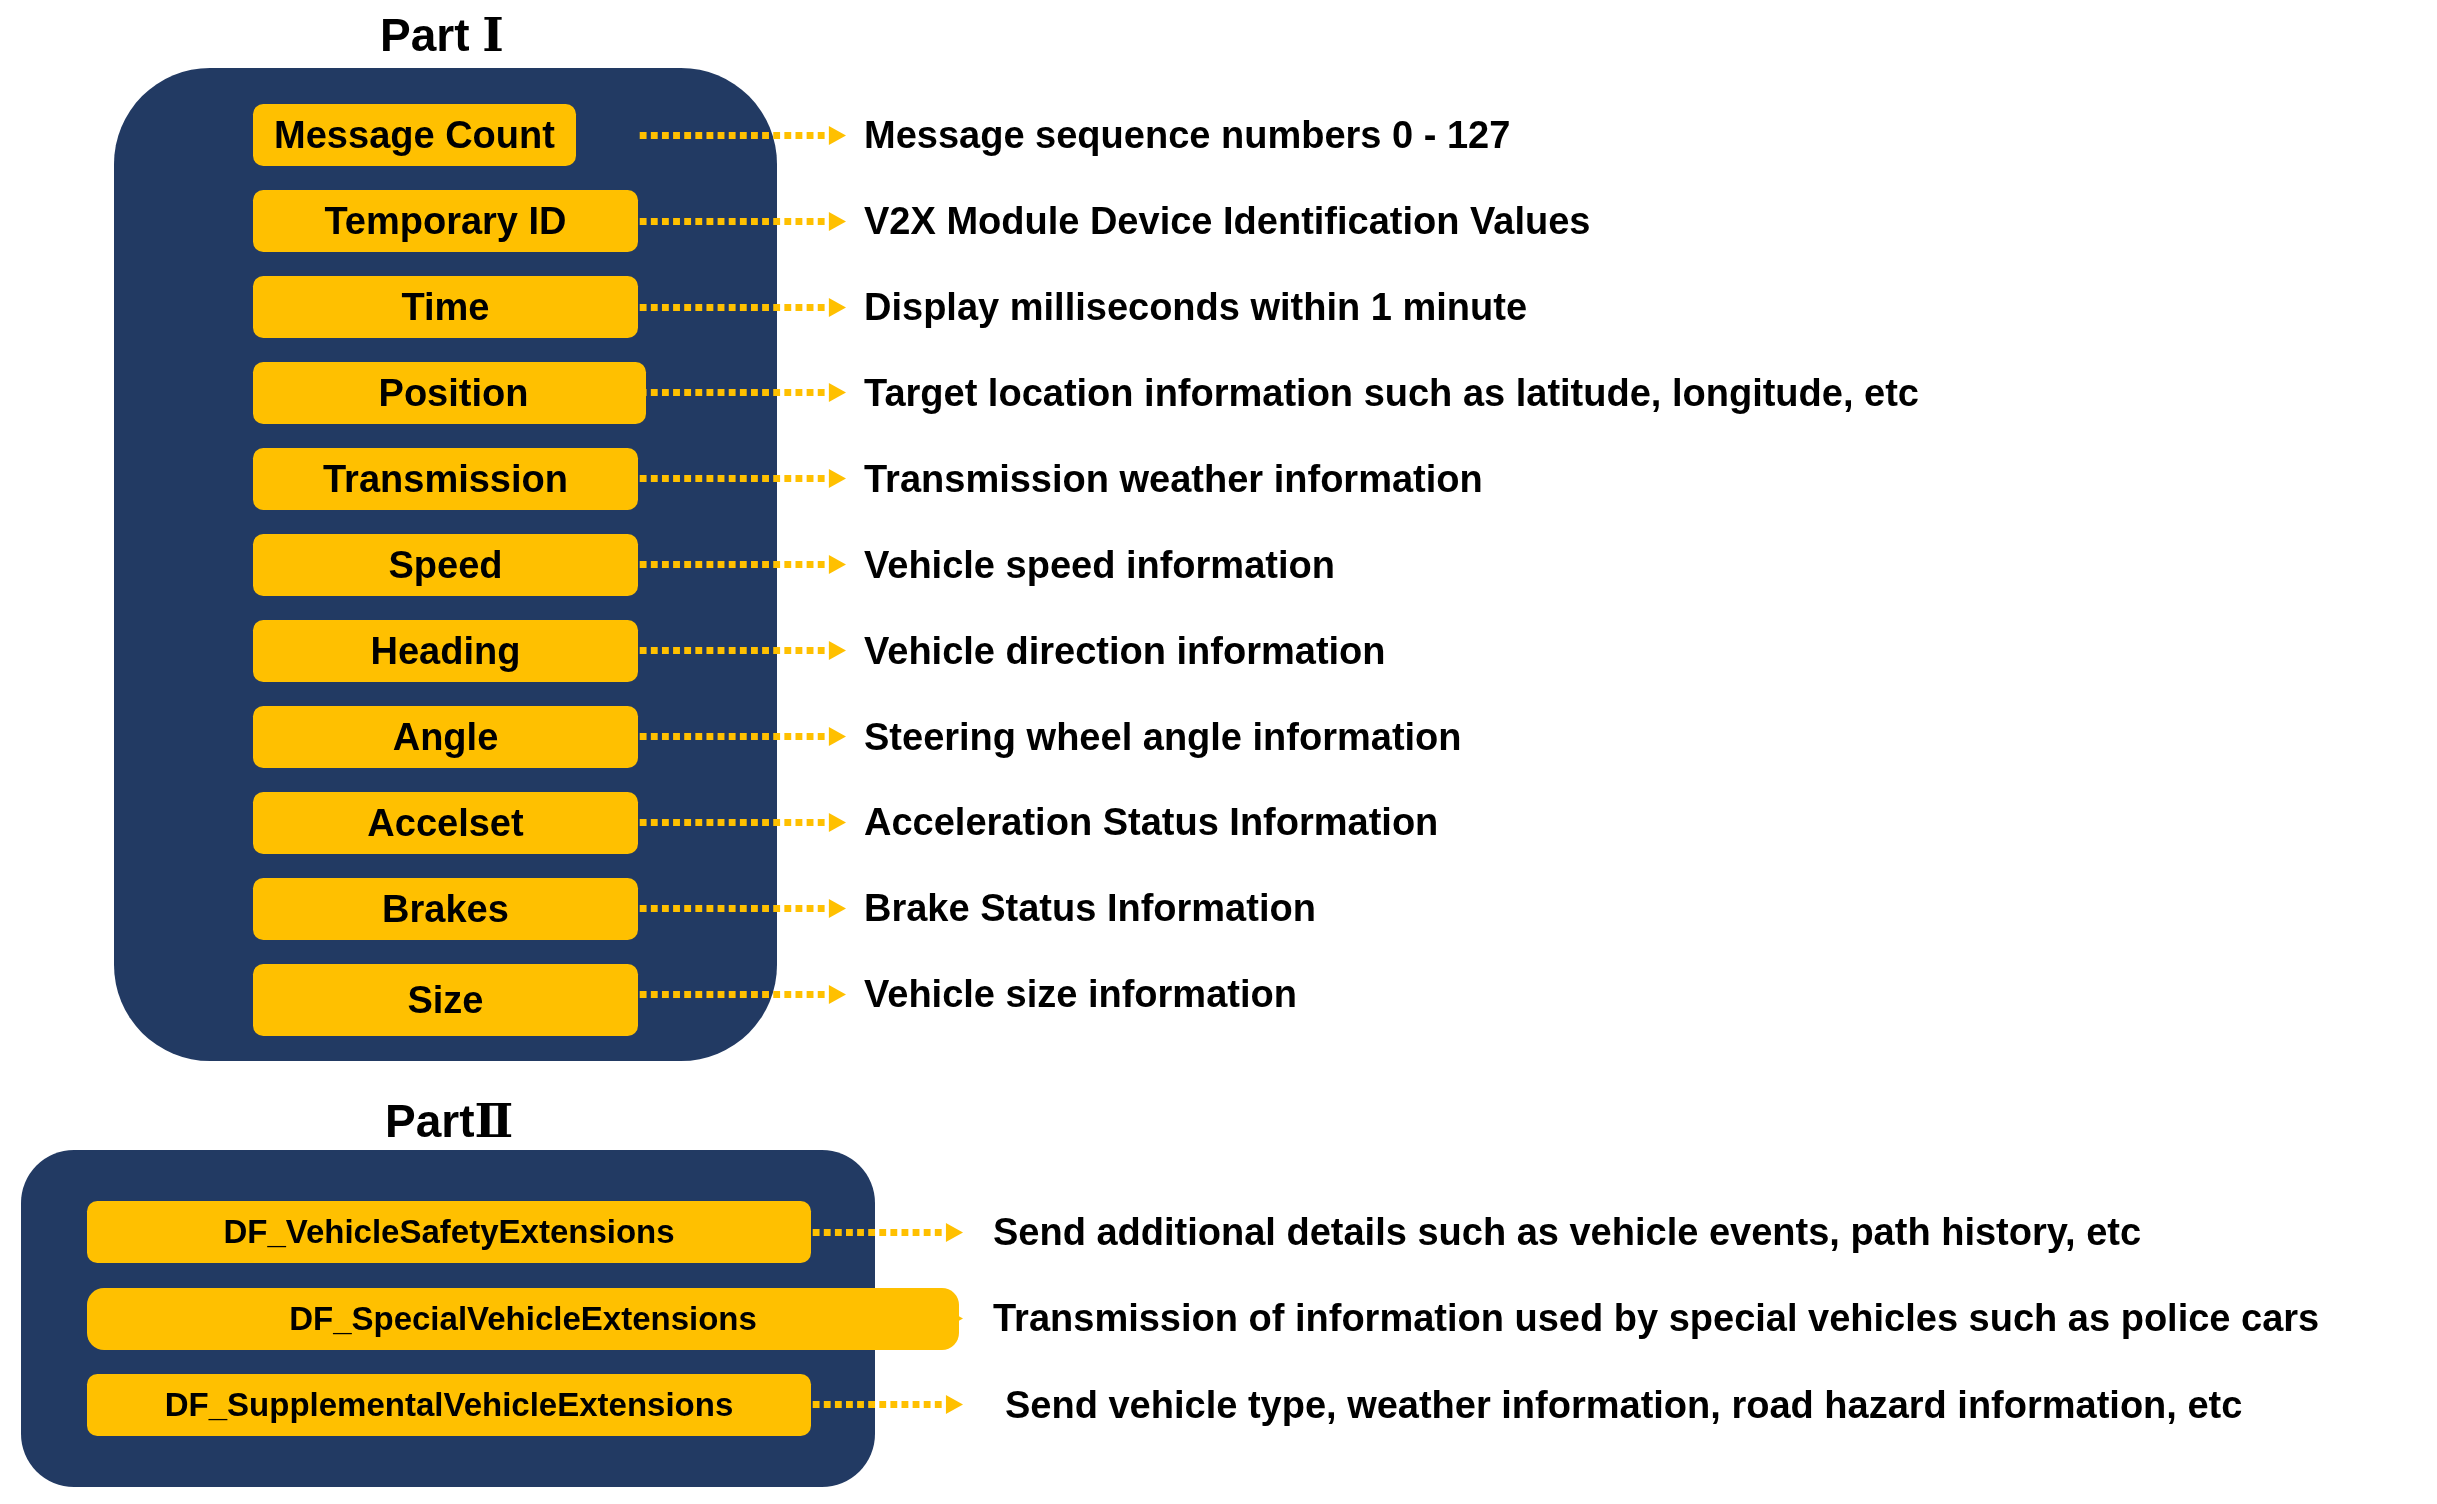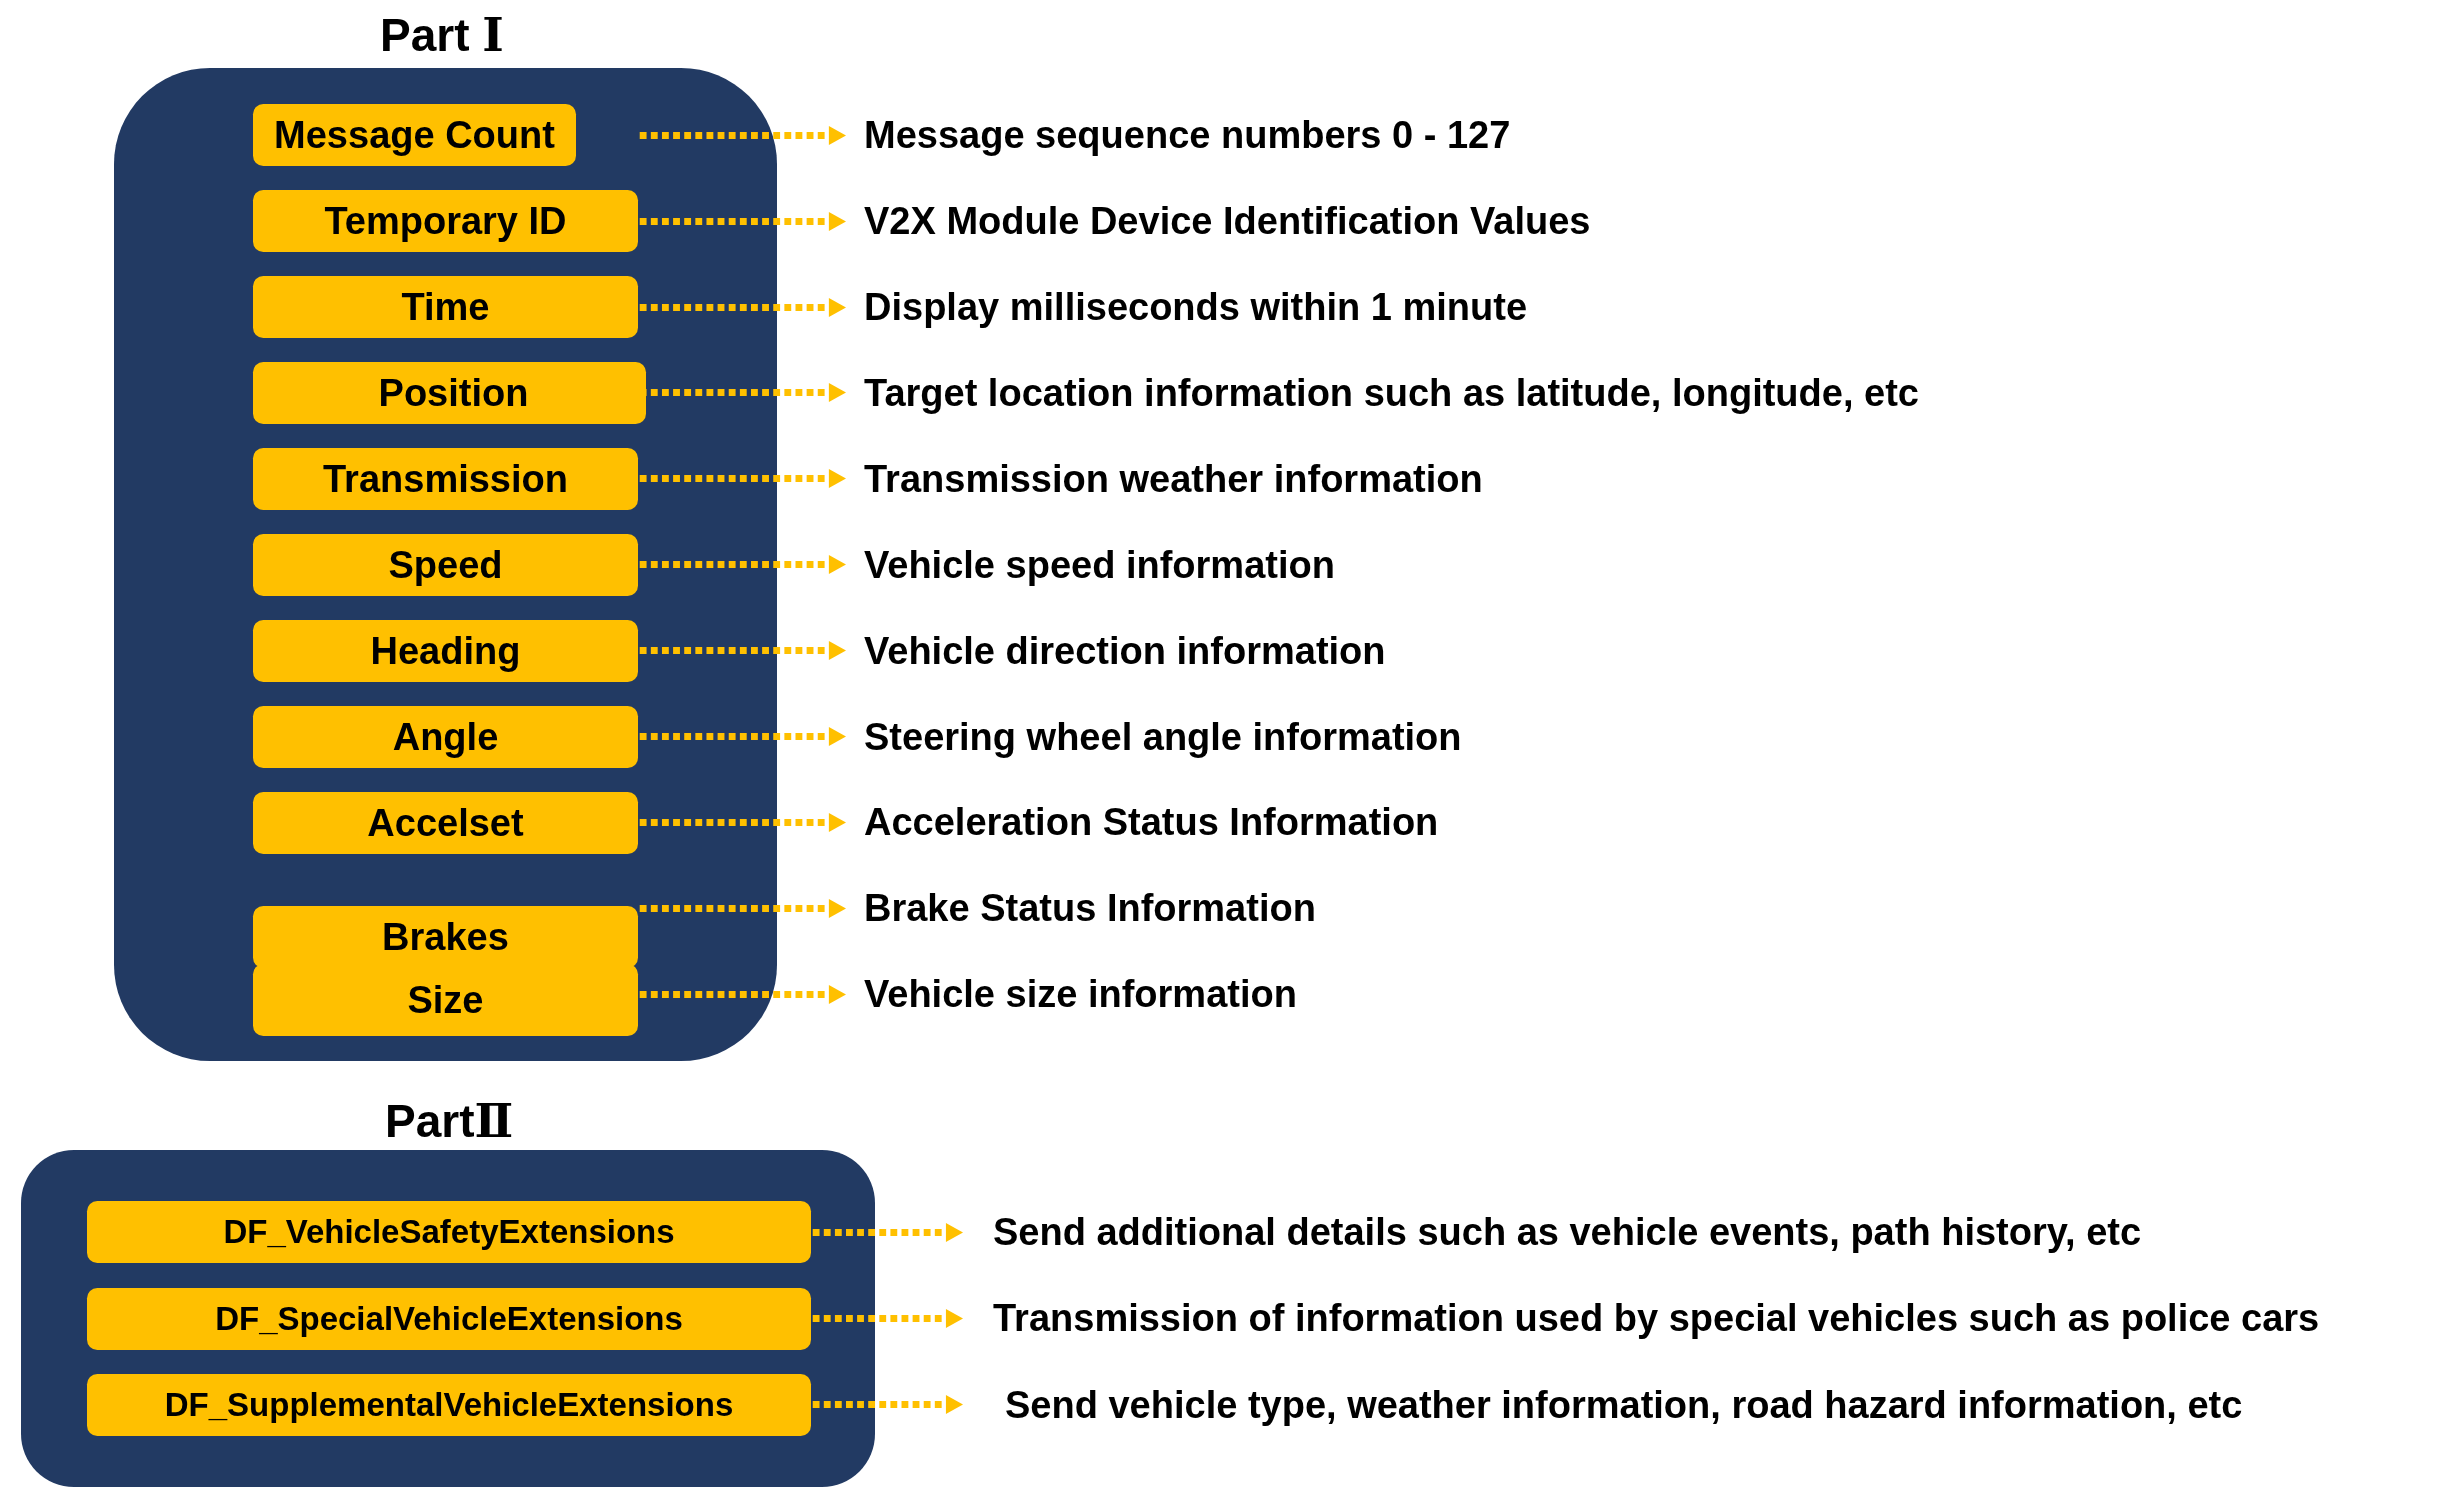--- a/index.html
+++ b/index.html
@@ -157,21 +157,21 @@
     <div class="field-box p1" style="left: 253px; top: 792px; width: 385px; height: 62px;">
       <span>Accelset</span>
     </div>
     <div class="connector" style="left: 638px; top: 813px; width: 208px;">
       <svg width="208" height="19" viewBox="0 0 243 22">
         <line x1="2" y1="11" x2="223" y2="11" stroke="#FFC000" stroke-width="8" stroke-dasharray="8 5"></line>
         <polygon points="223,0 243,11 223,22" fill="#FFC000"></polygon>
       </svg>
     </div>
     <div class="desc" style="left: 864px; top: 800px; height: 44px;">Acceleration Status Information</div>
-    <div class="field-box p1" style="left: 253px; top: 878px; width: 385px; height: 62px; margin-top: 28px;">
+    <div class="field-box p1" style="left: 253px; top: 878px; width: 385px; height: 62px;">
       <span>Brakes</span>
     </div>
     <div class="connector" style="left: 638px; top: 899px; width: 208px;">
       <svg width="208" height="19" viewBox="0 0 243 22">
         <line x1="2" y1="11" x2="223" y2="11" stroke="#FFC000" stroke-width="8" stroke-dasharray="8 5"></line>
         <polygon points="223,0 243,11 223,22" fill="#FFC000"></polygon>
       </svg>
     </div>
     <div class="desc" style="left: 864px; top: 886px; height: 44px;">Brake Status Information</div>
     <div class="field-box p1" style="left: 253px; top: 964px; width: 385px; height: 72px;">
@@ -196,21 +196,21 @@
     <div class="field-box p2" style="left: 87px; top: 1201px; width: 724px; height: 62px;">
       <span>DF_VehicleSafetyExtensions</span>
     </div>
     <div class="connector" style="left: 811px; top: 1223px; width: 152px;">
       <svg width="152" height="19" viewBox="0 0 178 22">
         <line x1="2" y1="11" x2="158" y2="11" stroke="#FFC000" stroke-width="8" stroke-dasharray="8 5"></line>
         <polygon points="158,0 178,11 158,22" fill="#FFC000"></polygon>
       </svg>
     </div>
     <div class="desc" style="left: 993px; top: 1210px; height: 44px;">Send additional details such as vehicle events, path history, etc</div>
-    <div class="field-box p2" style="left: 87px; top: 1288px; width: 724px; height: 62px;">
+    <div class="field-box p2" style="left: 87px; top: 1288px; width: 872px; height: 62px; border-radius: 17px;">
       <span>DF_SpecialVehicleExtensions</span>
     </div>
     <div class="connector" style="left: 811px; top: 1309px; width: 152px;">
       <svg width="152" height="19" viewBox="0 0 178 22">
         <line x1="2" y1="11" x2="158" y2="11" stroke="#FFC000" stroke-width="8" stroke-dasharray="8 5"></line>
         <polygon points="158,0 178,11 158,22" fill="#FFC000"></polygon>
       </svg>
     </div>
     <div class="desc" style="left: 993px; top: 1296px; height: 44px;">Transmission of information used by special vehicles such as police cars</div>
     <div class="field-box p2" style="left: 87px; top: 1374px; width: 724px; height: 62px;">

